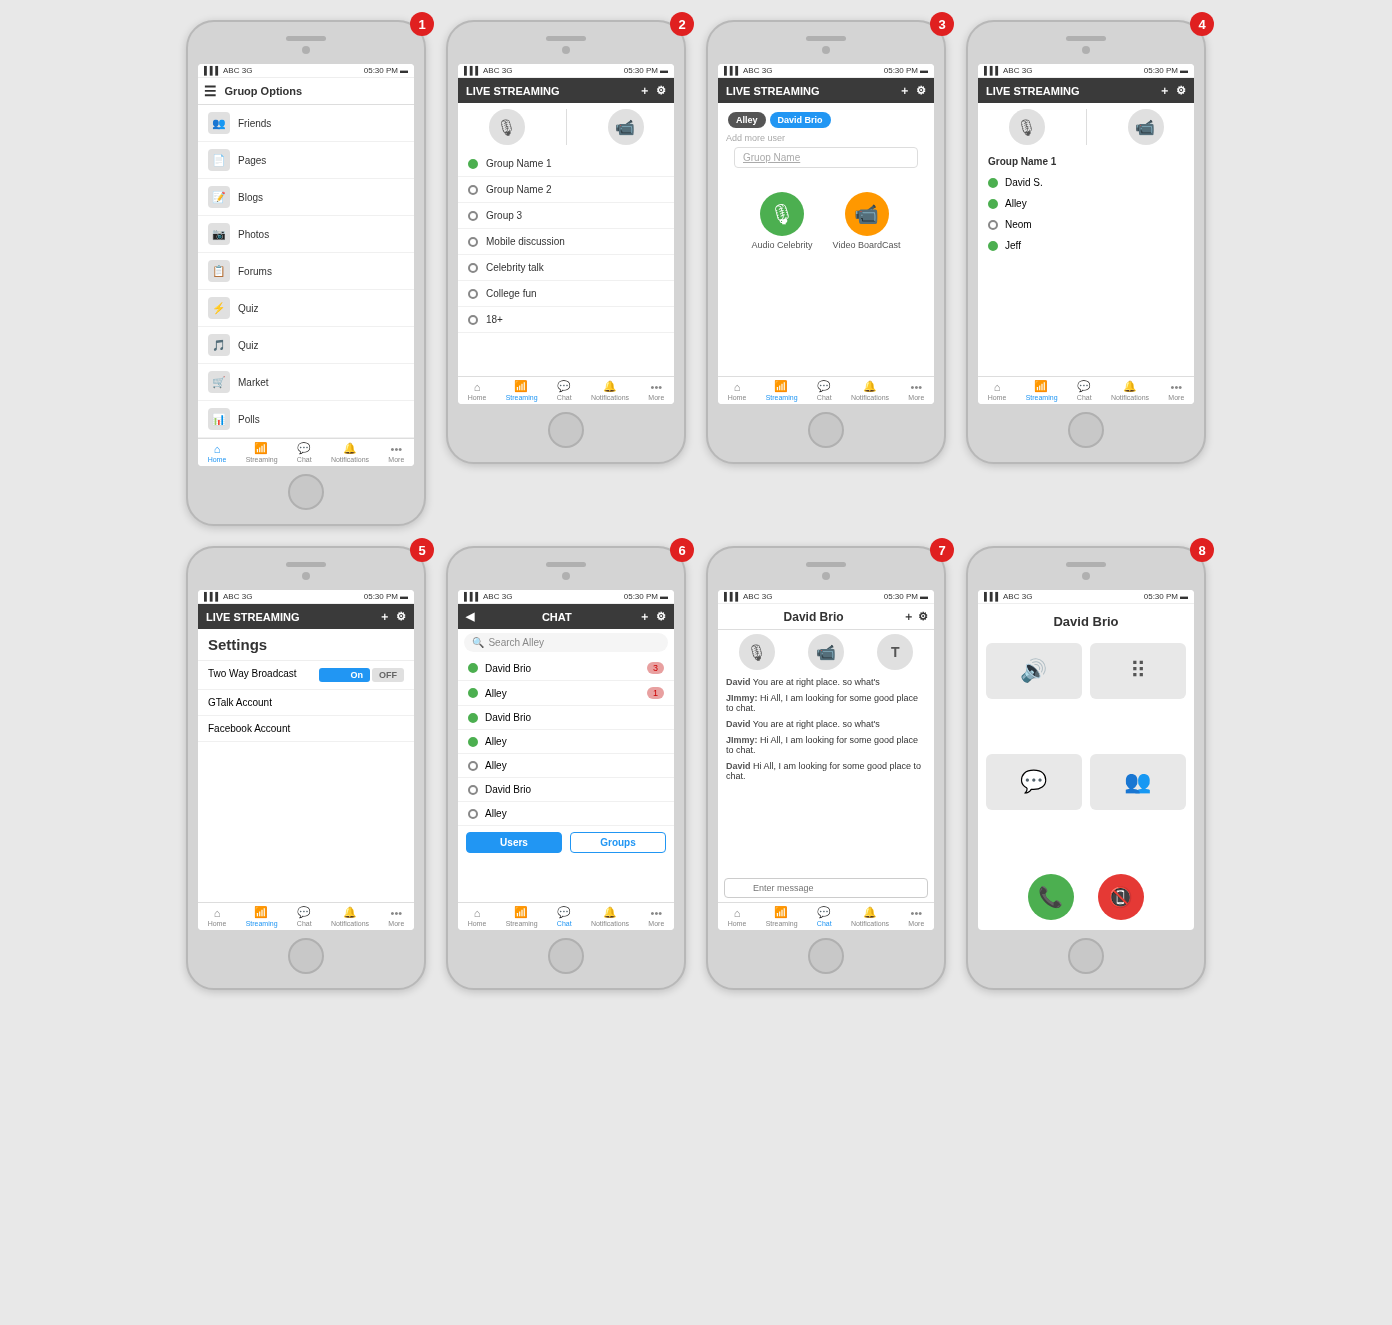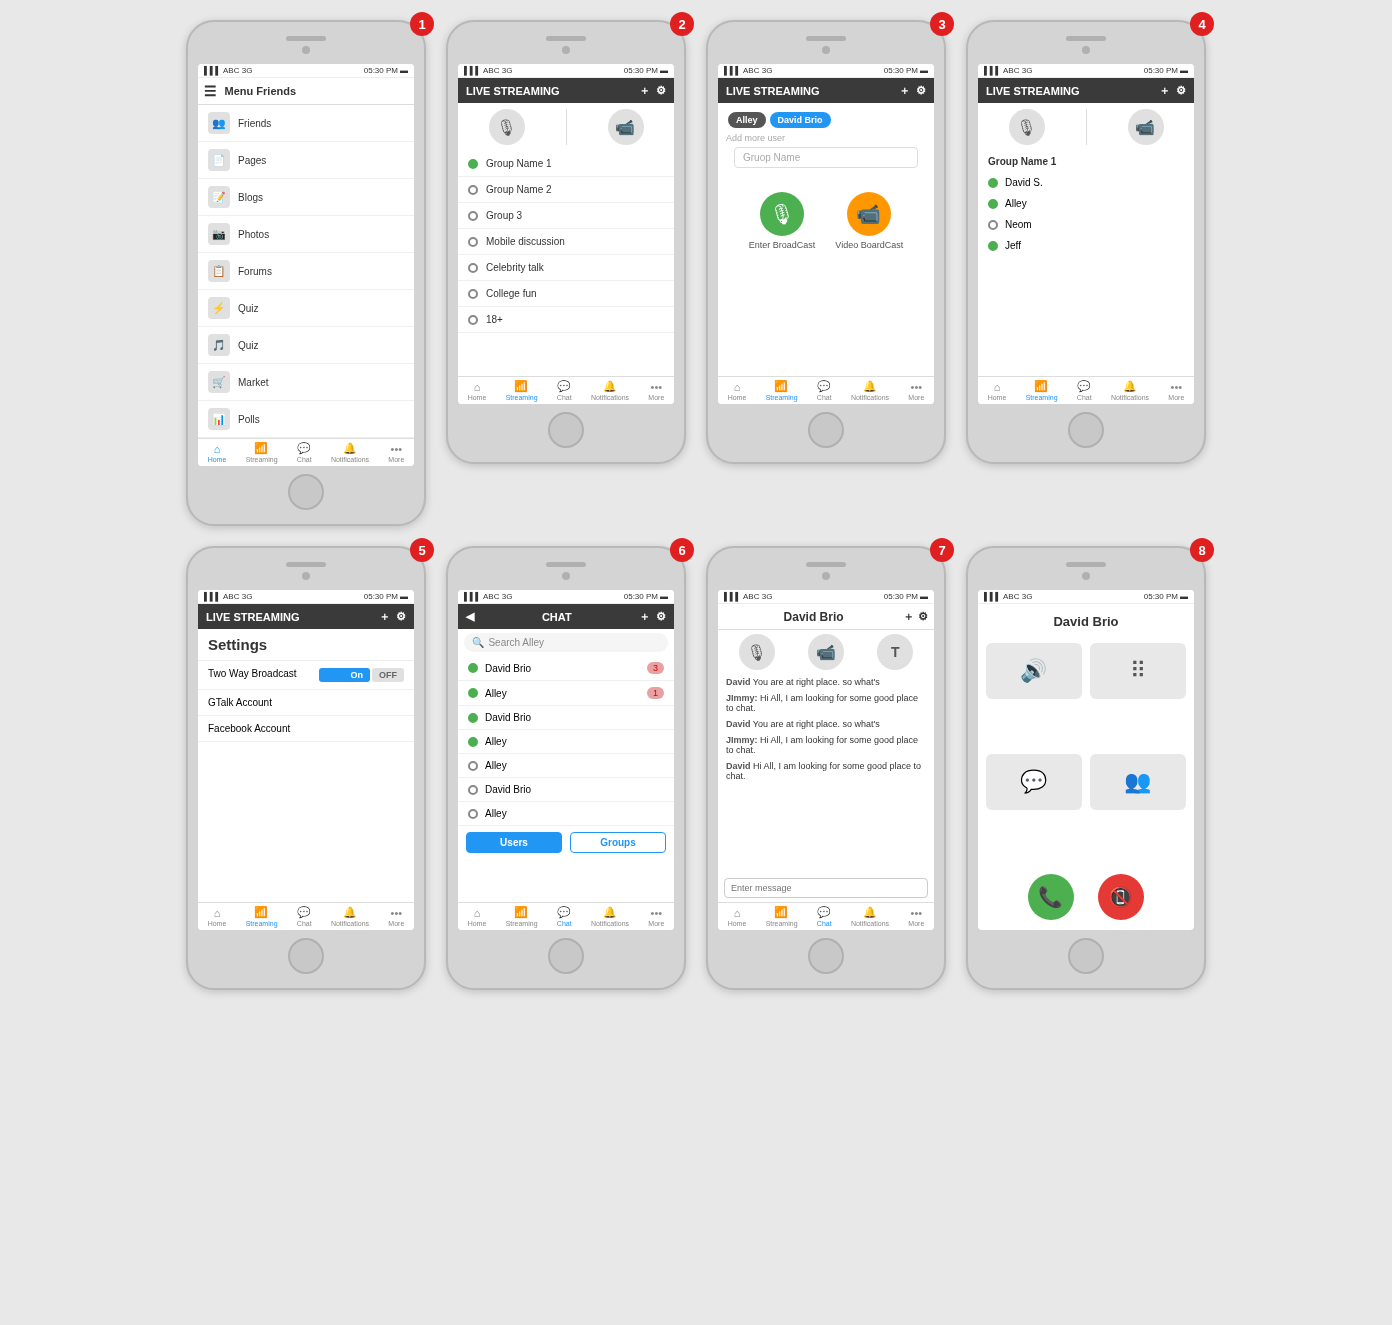--- a/index.html
+++ b/index.html
@@ -271,20 +271,21 @@
     .tab-inactive { background: white; color: #2196F3; }
     
     .chat-msg { padding: 3px 8px; font-size: 9px; }
     .chat-msg .sender { font-weight: bold; color: #555; }
     .chat-msg .text { color: #333; }
     .chat-input-bar {
       display: flex;
       margin: 4px 6px;
       border: 1px solid #ccc;
       border-radius: 4px;
+      padding-left: 22px;
     }
     .chat-input {
       flex: 1;
       padding: 4px 6px;
       font-size: 9px;
       color: #aaa;
       border: none;
       outline: none;
     }
     
@@ -370,20 +371,21 @@
     }
     
     .screen-input {
       margin: 4px 8px;
       padding: 4px 8px;
       border: 1px solid #ddd;
       border-radius: 4px;
       font-size: 10px;
       color: #aaa;
       background: white;
+      text-decoration: underline;
     }
     .row-group {
       display: flex;
       flex-wrap: wrap;
       gap: 20px;
       justify-content: center;
     }
   </style>
 </head>
 <body>
@@ -404,21 +406,21 @@
       <span>▌▌▌</span>
       <span>ABC 3G</span>
     </div>
     <div class="status-bar-right">
       <span>05:30 PM</span>
       <span>▬</span>
     </div>
   </div>
         <div class="screen-header header-white">
       <span style="font-size:14px;margin-right:8px;">☰</span>
-      <span>Menu Friends</span>
+      <span>Gruop Options</span>
     </div>
         <div style="flex:1;display:flex;flex-direction:column;overflow:hidden;">
           <div class="menu-list">
       <div class="menu-item">
         <div class="menu-icon-box">👥</div>
         <span>Friends</span>
       </div>
       <div class="menu-item">
         <div class="menu-icon-box">📄</div>
         <span>Pages</span>
@@ -595,21 +597,21 @@
         <div style="flex:1;display:flex;flex-direction:column;overflow:hidden;">
 
       <div style="padding:6px 8px;">
         <span class="tag-pill tag-dark">Alley</span><span class="tag-pill tag-blue">David Brio</span>
         <div style="font-size:9px;color:#aaa;margin-top:3px;">Add more user</div>
         <div class="screen-input">Gruop Name</div>
       </div>
       <div class="broadcast-area">
         <div class="broadcast-btn">
           <div class="broadcast-circle bc-green">🎙</div>
-          <span>Enter BroadCast</span>
+          <span>Audio Celebrity</span>
         </div>
         <div class="broadcast-btn">
           <div class="broadcast-circle bc-orange">📹</div>
           <span>Video BoardCast</span>
         </div>
       </div>
         </div>
         <div class="bottom-nav">
               <div class="nav-item">
       <span class="nav-icon">⌂</span>

